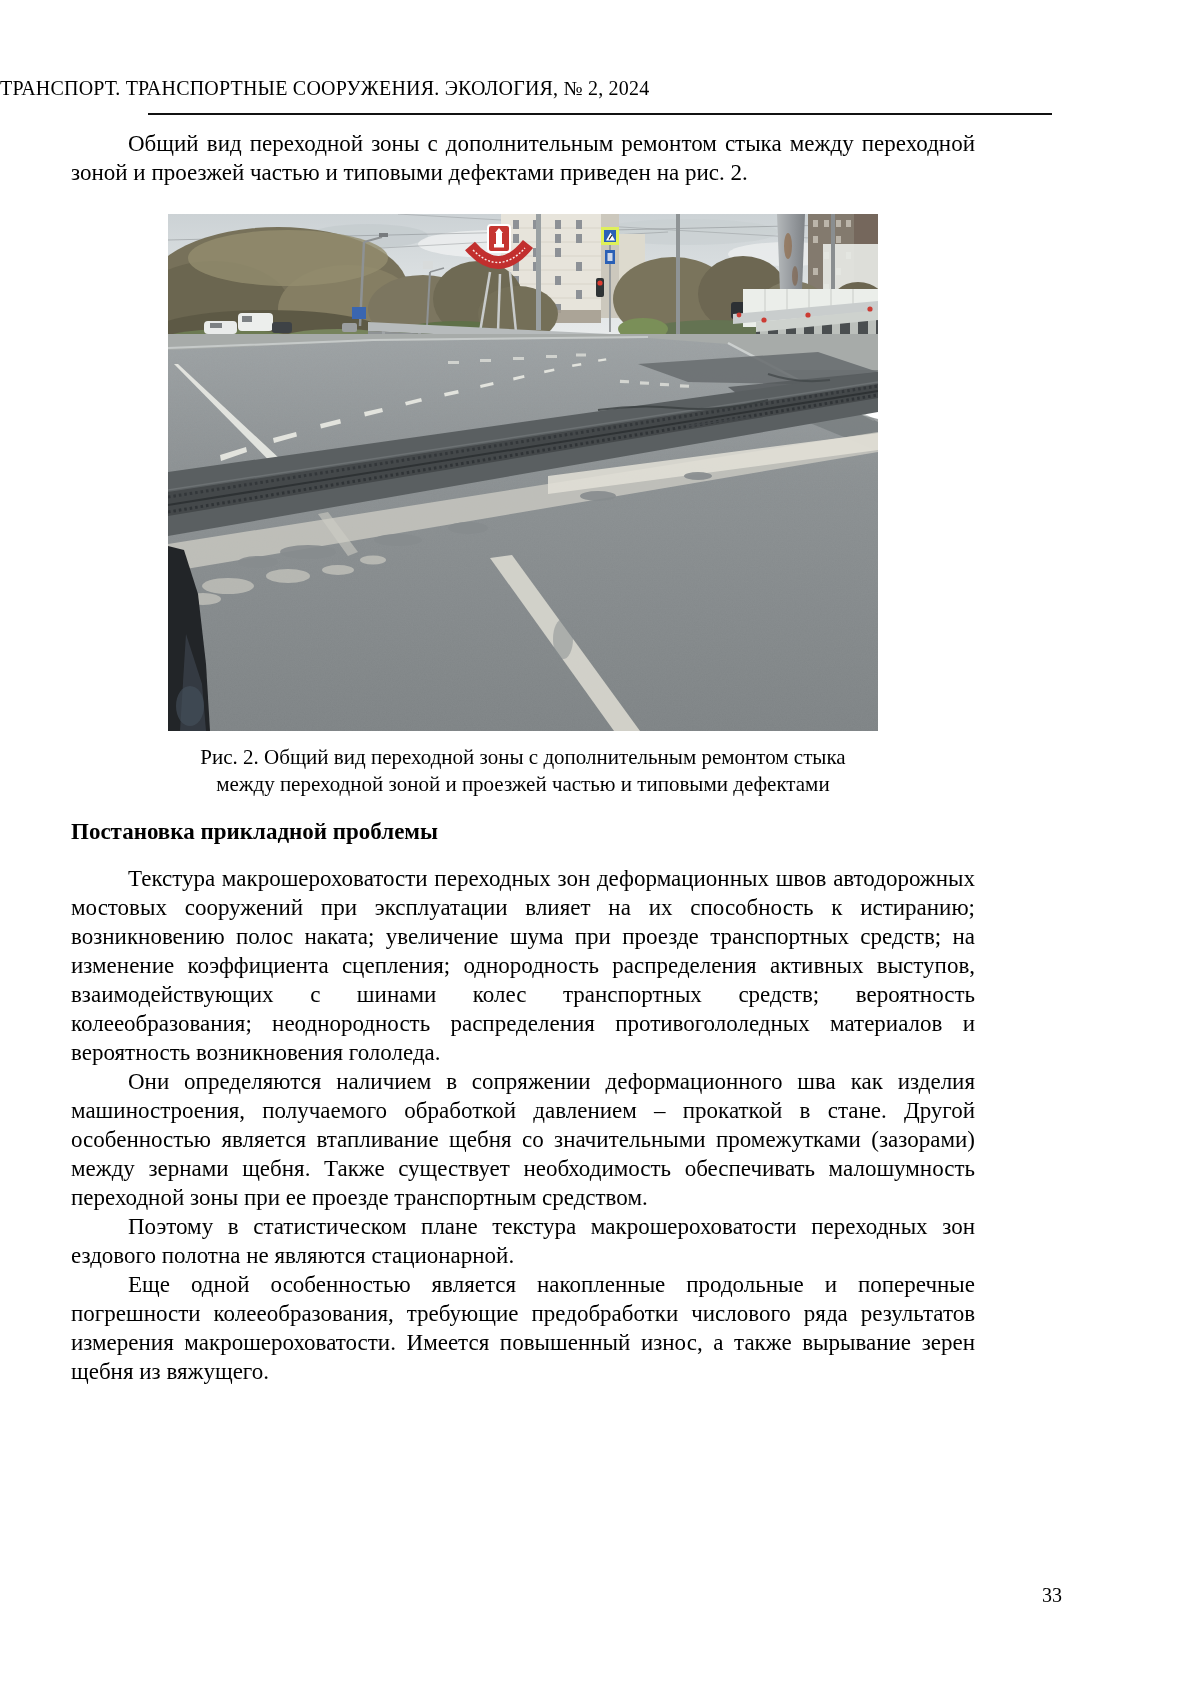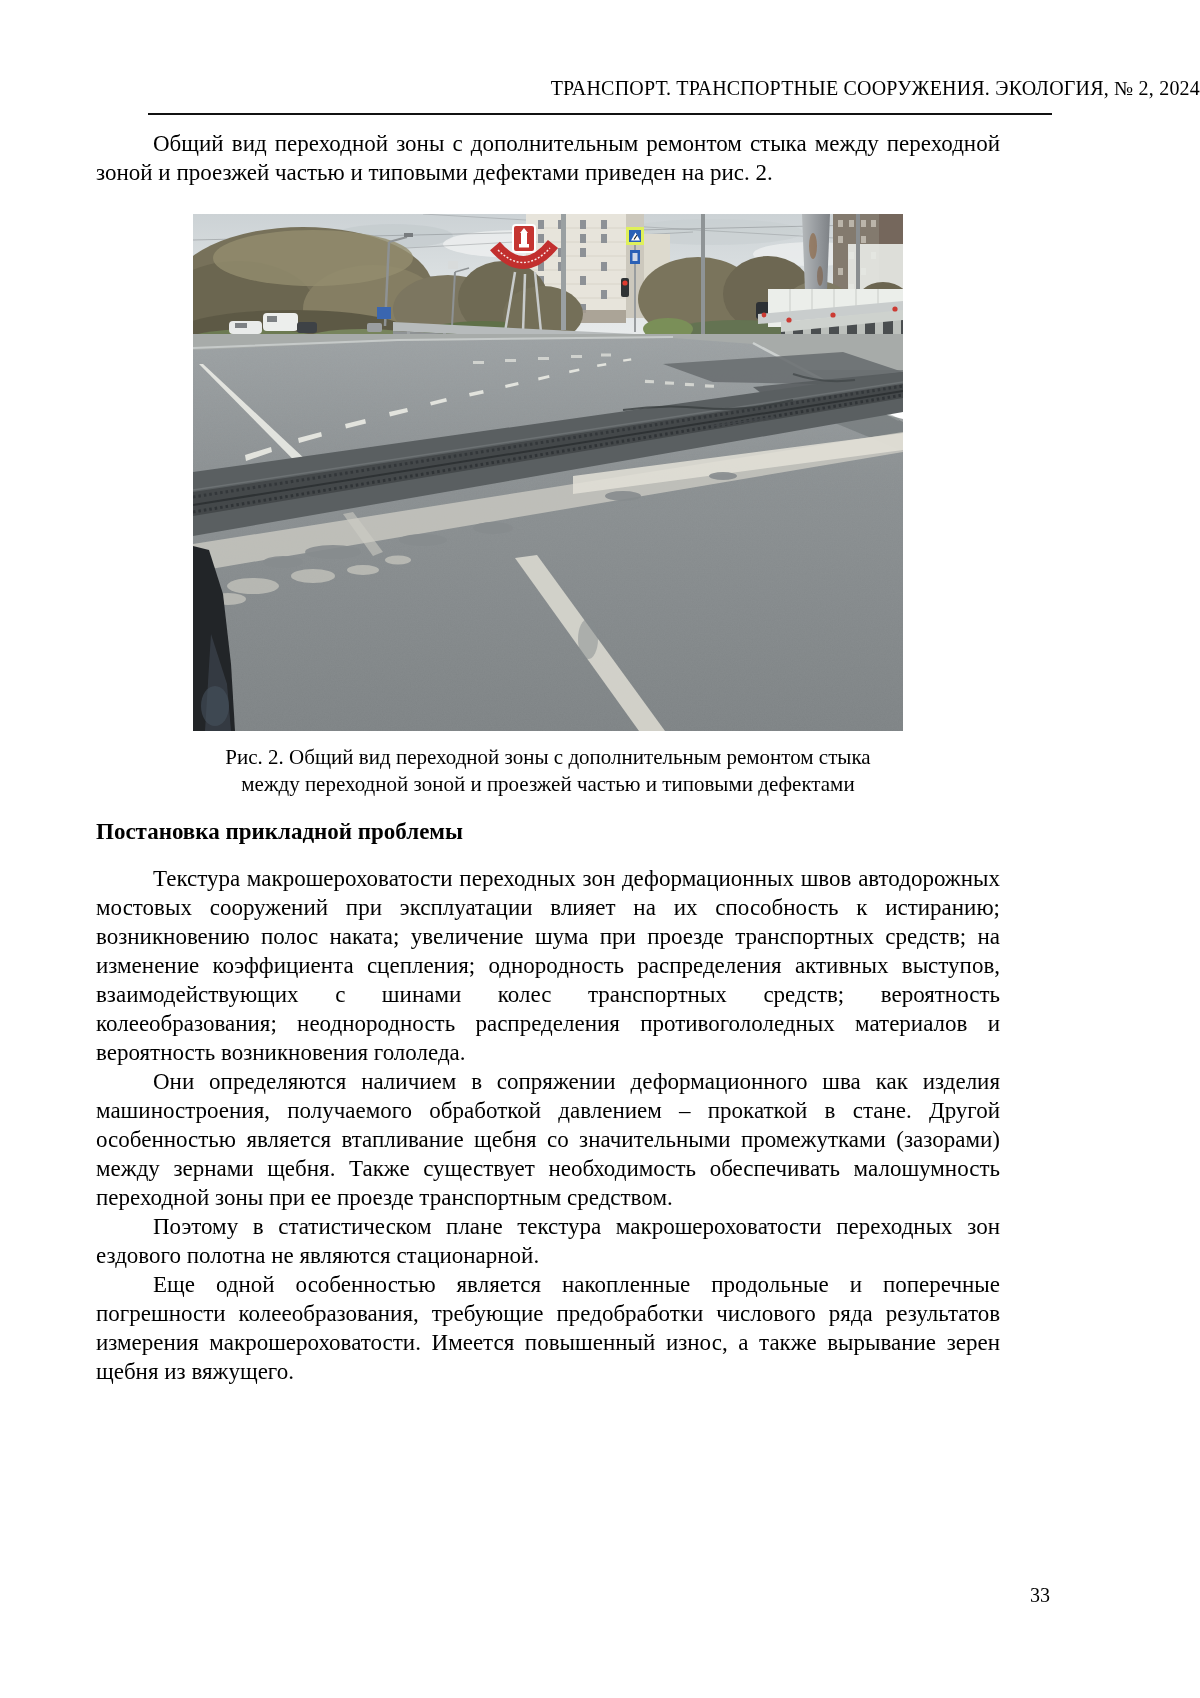--- a/index.html
+++ b/index.html
@@ -6,33 +6,33 @@
   .page{
     position:relative;
     width:1200px;height:1698px;
     background:#ffffff;
     font-family:"Liberation Serif","DejaVu Serif",serif;
     color:#000;
     overflow:hidden;
   }
   .journal-header{
     padding-top:76px;
-    text-align:right;
+    text-align:left;
     font-size:20px;
     line-height:24px;
     letter-spacing:.2px;
   }
   .header-rule{
     margin:13px auto 0 auto;
     width:904px;
     border:0;
     border-top:2px solid #111;
   }
   .content{
-    margin-left:96px;
+    margin-left:71px;
     width:904px;
   }
   .body-p{
     margin:0;
     text-align:justify;
     text-indent:57px;
     font-size:23px;
     line-height:29px;
   }
   .intro{ margin-top:14px; }
@@ -51,21 +51,21 @@
   .section-heading{
     margin:21px 0 0 0;
     text-align:left;
     font-size:23px;
     font-weight:bold;
   }
   .section-body{ margin-top:19px; }
   .page-number{
     position:absolute;
     top:1584px;
-    left:146px;
+    left:158px;
     width:904px;
     text-align:right;
     font-size:20px;
   }
 </style>
 </head>
 <body>
 
 <div class="page">
 

